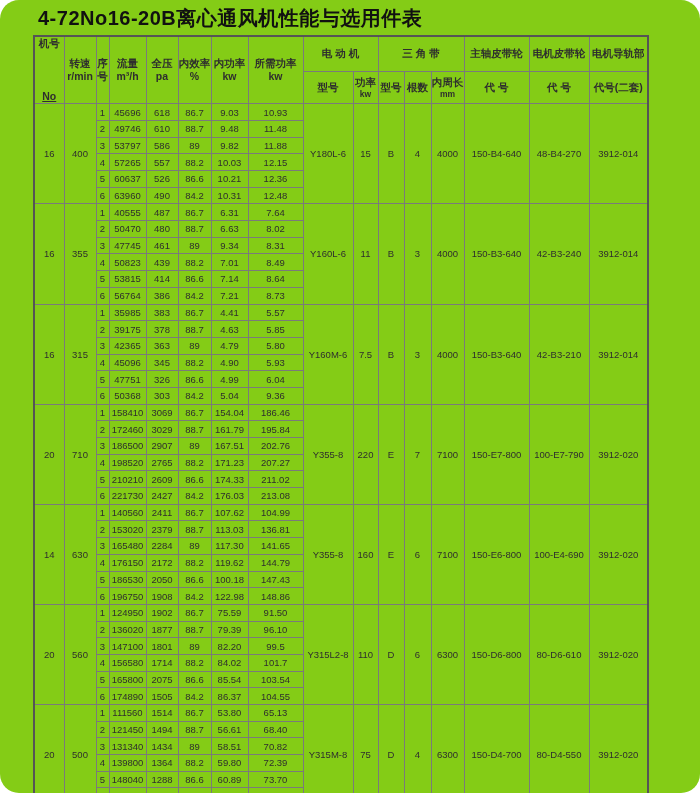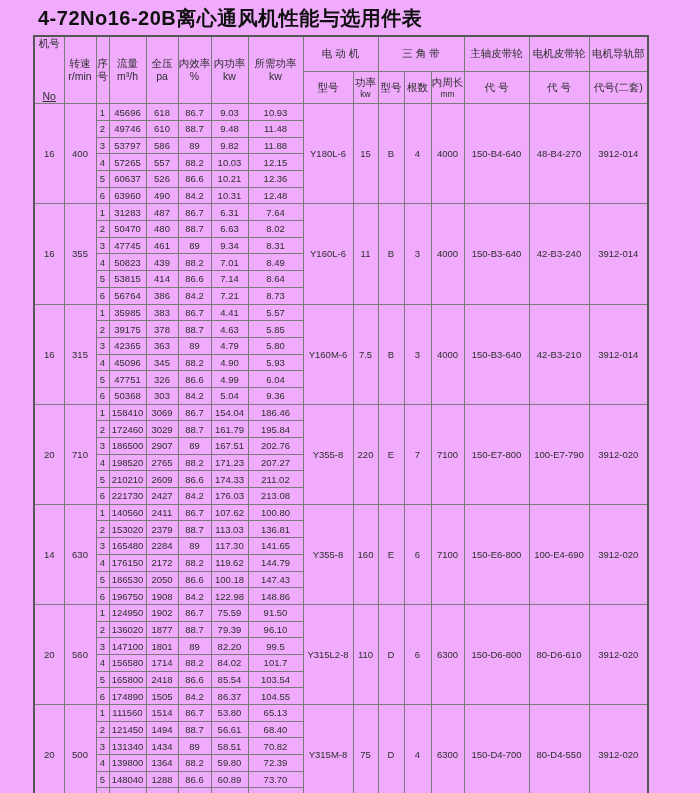--- a/index.html
+++ b/index.html
@@ -2,39 +2,39 @@
 <html><head>
 <meta charset="utf-8">
 <style>
   * { box-sizing: border-box; margin: 0; padding: 0; }
   html, body { background: #ffffff; }
   body {
     width: 700px; height: 793px;
     font-family: "Liberation Sans", "DejaVu Sans", sans-serif;
     color: #333;
   }
-  .page { position: relative; width: 700px; height: 793px; background: #f0abfc; overflow: hidden; }
+  .page { position: relative; width: 700px; height: 793px; background: #84cc16; overflow: hidden; border-radius: 19px; }
   .title {
     position: absolute; left: 38px; top: 5px;
     font-size: 20px; font-weight: bold; color: #111; letter-spacing: 0.5px;
     white-space: nowrap;
   }
   table.spec-table {
     position: absolute; left: 33px; top: 35px;
     width: 614px; table-layout: fixed;
     border-collapse: collapse;
     border: 2px solid #555;
   }
   .spec-table th, .spec-table td {
     border: 1px solid #7a7a7a;
     text-align: center; vertical-align: middle;
     overflow: hidden; white-space: nowrap;
     padding: 0;
   }
-  .spec-table thead th { font-weight: normal; font-size: 10.5px; line-height: 1.25; color: #2e2e2e; }
+  .spec-table thead th { font-weight: bold; font-size: 10.5px; line-height: 1.25; color: #2e2e2e; }
   .spec-table thead tr.h1 th { height: 27px; }
   .spec-table thead tr.h2 th { height: 23px; }
   .spec-table thead th.merged { height: 50px; }
   .spec-table td { font-size: 9.5px; height: 16.7px; color: #2e2e2e; }
   .stacked { line-height: 1.1; }
   .sub { font-size: 8.5px; }
   .u { text-decoration: underline; margin-top: 40px; }
 </style>
 </head>
 <body>
@@ -174,21 +174,21 @@
           <td>63960</td>
           <td>490</td>
           <td>84.2</td>
           <td>10.31</td>
           <td>12.48</td>
         </tr>
         <tr>
           <td rowspan="6">16</td>
           <td rowspan="6">355</td>
           <td>1</td>
-          <td>31283</td>
+          <td>40555</td>
           <td>487</td>
           <td>86.7</td>
           <td>6.31</td>
           <td>7.64</td>
           <td rowspan="6">Y160L-6</td>
           <td rowspan="6">11</td>
           <td rowspan="6">B</td>
           <td rowspan="6">3</td>
           <td rowspan="6">4000</td>
           <td rowspan="6">150-B3-640</td>
@@ -352,21 +352,21 @@
           <td>213.08</td>
         </tr>
         <tr>
           <td rowspan="6">14</td>
           <td rowspan="6">630</td>
           <td>1</td>
           <td>140560</td>
           <td>2411</td>
           <td>86.7</td>
           <td>107.62</td>
-          <td>100.80</td>
+          <td>104.99</td>
           <td rowspan="6">Y355-8</td>
           <td rowspan="6">160</td>
           <td rowspan="6">E</td>
           <td rowspan="6">6</td>
           <td rowspan="6">7100</td>
           <td rowspan="6">150-E6-800</td>
           <td rowspan="6">100-E4-690</td>
           <td rowspan="6">3912-020</td>
         </tr>
         <tr>
@@ -447,21 +447,21 @@
           <td>4</td>
           <td>156580</td>
           <td>1714</td>
           <td>88.2</td>
           <td>84.02</td>
           <td>101.7</td>
         </tr>
         <tr>
           <td>5</td>
           <td>165800</td>
-          <td>2418</td>
+          <td>2075</td>
           <td>86.6</td>
           <td>85.54</td>
           <td>103.54</td>
         </tr>
         <tr>
           <td>6</td>
           <td>174890</td>
           <td>1505</td>
           <td>84.2</td>
           <td>86.37</td>

